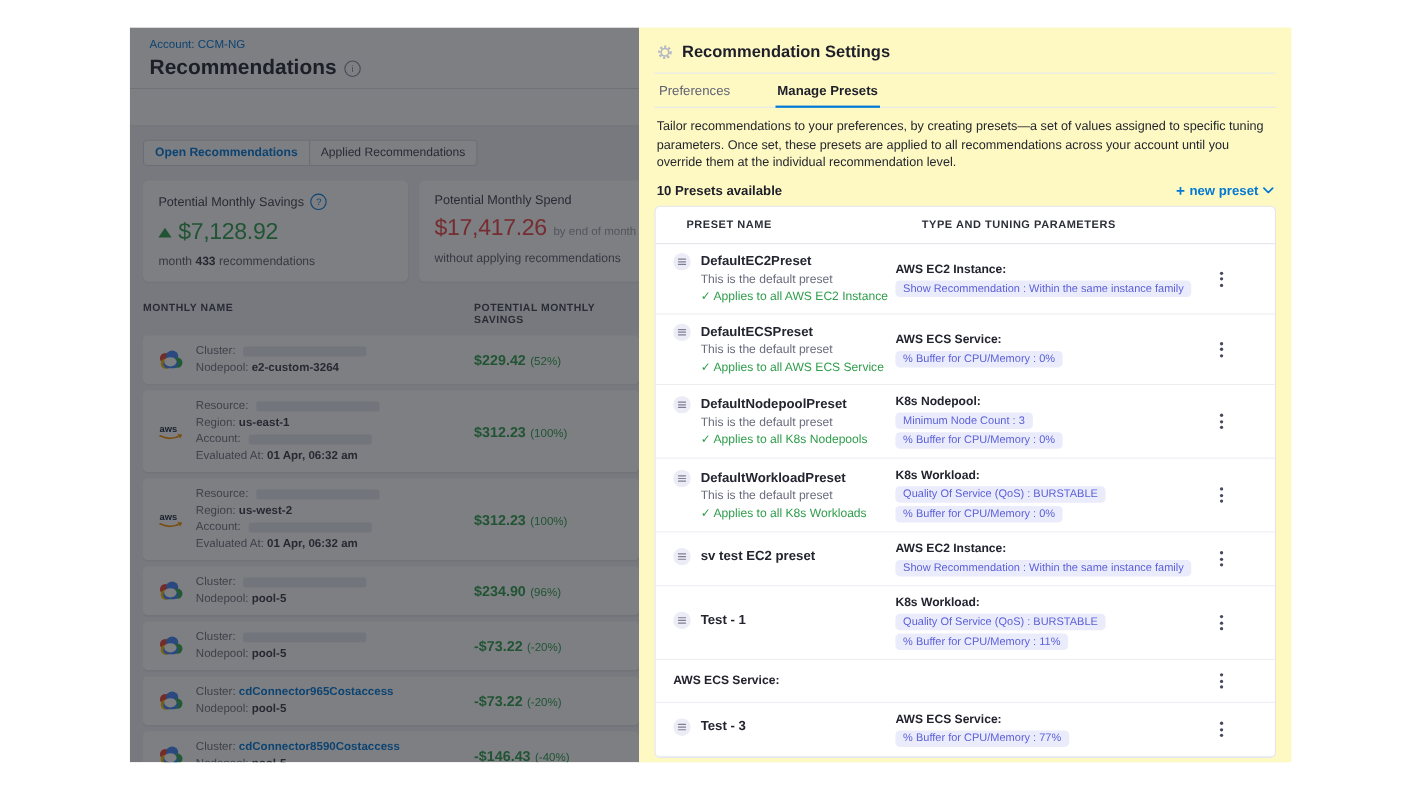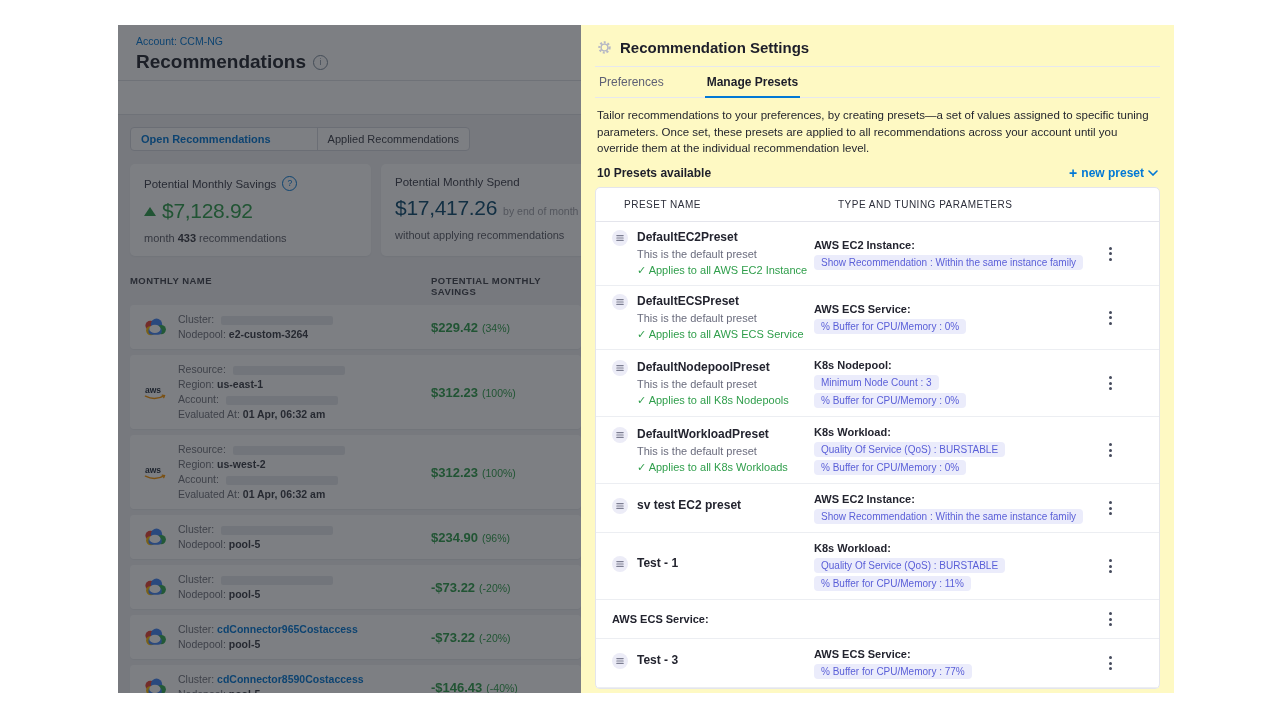--- a/index.html
+++ b/index.html
@@ -11,34 +11,34 @@
   .left-page{position:relative;width:463px;height:668px;background:#f1f2f4;overflow:hidden;flex:none;}
   .page-header{background:#fff;padding:6px 18px 7px;border-bottom:1px solid #dfe1e6;}
   .account-link{font-size:10.5px;color:#0278d5;text-decoration:none;display:inline-block;}
   .page-title-row{display:flex;align-items:center;gap:7px;margin-top:2px;}
   .page-title{font-size:19px;font-weight:bold;color:#22262e;margin:0;line-height:22px;}
   .ring-icon{display:inline-flex;align-items:center;justify-content:center;width:13px;height:13px;
     border:1px solid currentColor;border-radius:50%;font-size:8.5px;line-height:1;}
   .info-i{color:#7d8b9b;}
   .toolbar-strip{height:33px;background:#fff;border-bottom:1px solid #dfe1e6;}
   .page-body{padding:12px 0 0 12px;}
-  .seg-tabs{display:inline-flex;border:1px solid #d6d8df;border-radius:4px;background:#fff;overflow:hidden;gap:36px;}
+  .seg-tabs{display:inline-flex;border:1px solid #d6d8df;border-radius:4px;background:#fff;overflow:hidden;}
   .seg-tab{font-size:11px;padding:5px 10px;color:#3c3f49;cursor:pointer;white-space:nowrap;}
   .seg-tab.active{color:#0278d5;font-weight:bold;}
   .seg-tab + .seg-tab{border-left:1px solid #d6d8df;}
   .cards{display:flex;gap:10px;margin-top:13px;padding-right:0;}
   .card{background:#fff;border-radius:5px;padding:12px 14px;width:213px;flex:none;box-shadow:0 1px 2px rgba(40,41,61,.06);}
   .card-label-row{display:flex;align-items:center;gap:6px;font-size:11.5px;color:#3e404c;}
   .help-q{color:#0278d5;}
   .amount-row{display:flex;align-items:baseline;gap:6px;margin-top:8px;}
   .tri-up{width:0;height:0;border-left:6px solid transparent;border-right:6px solid transparent;
     border-bottom:9px solid #2f9e4b;align-self:center;}
   .big-amount{font-size:21px;font-weight:normal;letter-spacing:-.3px;}
   .amt-green{color:#2f9e4b;}
-  .amt-dark{color:#0c4a6e;}
+  .amt-dark{color:#ef4444;}
   .amount-suffix{font-size:10.5px;color:#9fa1a8;}
   .card-sub{font-size:11px;color:#5c5e68;margin-top:9px;}
   .card-sub b{color:#3a3c44;}
   .lt-head{display:flex;margin:19px 0 8px;padding-right:0;}
   .lt-head span{font-size:9.5px;font-weight:bold;color:#41434d;letter-spacing:.45px;}
   .lt-head .c1{flex:1;}
   .lt-head .c2{width:150px;flex:none;}
   .lt-row{display:flex;align-items:center;gap:10px;background:#fff;border-radius:4px;
     margin-bottom:6px;padding:7px 0 7px 12px;box-shadow:0 1px 1px rgba(40,41,61,.05);}
   .pv-icon{flex:none;width:26px;display:flex;justify-content:center;}
@@ -58,21 +58,21 @@
   .panel-tabs{display:flex;gap:39px;border-bottom:1px solid #e7e8ee;padding:0 2px;}
   .ptab{font-size:12px;color:#5f6175;padding:8px 2px 7px;cursor:pointer;border-bottom:2px solid transparent;margin-bottom:-1px;}
   .ptab.active{color:#1d1e2a;font-weight:bold;border-bottom-color:#0278d5;}
   .panel-desc{font-size:11.5px;line-height:1.45;color:#24262e;margin:9px 2px 0;}
   .presets-bar{display:flex;align-items:center;justify-content:space-between;margin:9px 2px 7px;}
   .presets-count{font-size:12px;font-weight:bold;color:#1d1e2a;}
   .new-preset{display:inline-flex;align-items:center;gap:4px;font-size:12px;color:#0278d5;font-weight:bold;cursor:pointer;text-decoration:none;}
   .new-preset .plus{font-size:14px;line-height:1;}
   .ptable{border:1px solid #e4e5ec;border-radius:5px;background:#fff;}
   .pt-head{display:flex;padding:11px 16px;border-bottom:1px solid #e4e5ec;}
-  .pt-head span{font-size:10px;font-weight:normal;color:#2c2e3a;letter-spacing:.5px;padding-left:12px;}
+  .pt-head span{font-size:10px;font-weight:bold;color:#2c2e3a;letter-spacing:.5px;padding-left:12px;}
   .pt-head .c1{width:202px;flex:none;}
   .pt-head .c2{flex:1;}
   .prow{display:flex;align-items:center;padding:8px 10px 8px 16px;border-bottom:1px solid #eceef2;}
   .pcell-left{width:202px;flex:none;display:flex;gap:9px;min-width:0;}
   .ham-icon{flex:none;margin-top:0;}
   .pname{font-size:12px;font-weight:bold;color:#23242f;line-height:15px;}
   .pdesc{font-size:11px;color:#6a6c7d;line-height:14px;margin-top:2px;}
   .papplies{font-size:11px;color:#2f9e4b;line-height:14px;margin-top:2px;white-space:nowrap;}
   .pcell-mid{flex:1;min-width:0;}
   .ptype{font-size:11px;font-weight:bold;color:#23242f;line-height:14px;}
@@ -145,21 +145,21 @@
                   <circle cx="19.2" cy="12.6" r="4.7" fill="#34a853"></circle>
                   <circle cx="8.8" cy="13.6" r="4.7" fill="#fbbc05"></circle>
                   <rect x="6.4" y="10.2" width="13.4" height="7.6" rx="3.8" fill="#4285f4"></rect>
                   <ellipse cx="12.9" cy="11.9" rx="5.6" ry="4.2" fill="#ffffff"></ellipse>
                 </svg>
               </div>
               <div class="lt-lines">
                 <div class="lt-line"><span class="lt-label">Cluster: </span><span class="redact"></span></div>
                 <div class="lt-line"><span class="lt-label">Nodepool: </span><span class="lt-val">e2-custom-3264</span></div>
               </div>
-              <div class="lt-amt"><span class="amt">$229.42</span><span class="pct">(34%)</span></div>
+              <div class="lt-amt"><span class="amt">$229.42</span><span class="pct">(52%)</span></div>
             </div>
             <div class="lt-row">
               <div class="pv-icon">
                 <svg width="26" height="17" viewBox="0 0 26 17">
                   <text x="3" y="9" font-family="Liberation Sans, DejaVu Sans, sans-serif" font-size="8.5" font-weight="bold" fill="#252f3e">aws</text>
                   <path d="M3.5 12.2 Q 13 17 22.5 11.6" stroke="#f79400" stroke-width="1.5" fill="none" stroke-linecap="round"></path>
                   <path d="M22.5 11.6 l -2.3 -0.4 M22.5 11.6 l -0.8 2.1" stroke="#f79400" stroke-width="1.3" fill="none" stroke-linecap="round"></path>
                 </svg>
               </div>
               <div class="lt-lines">

